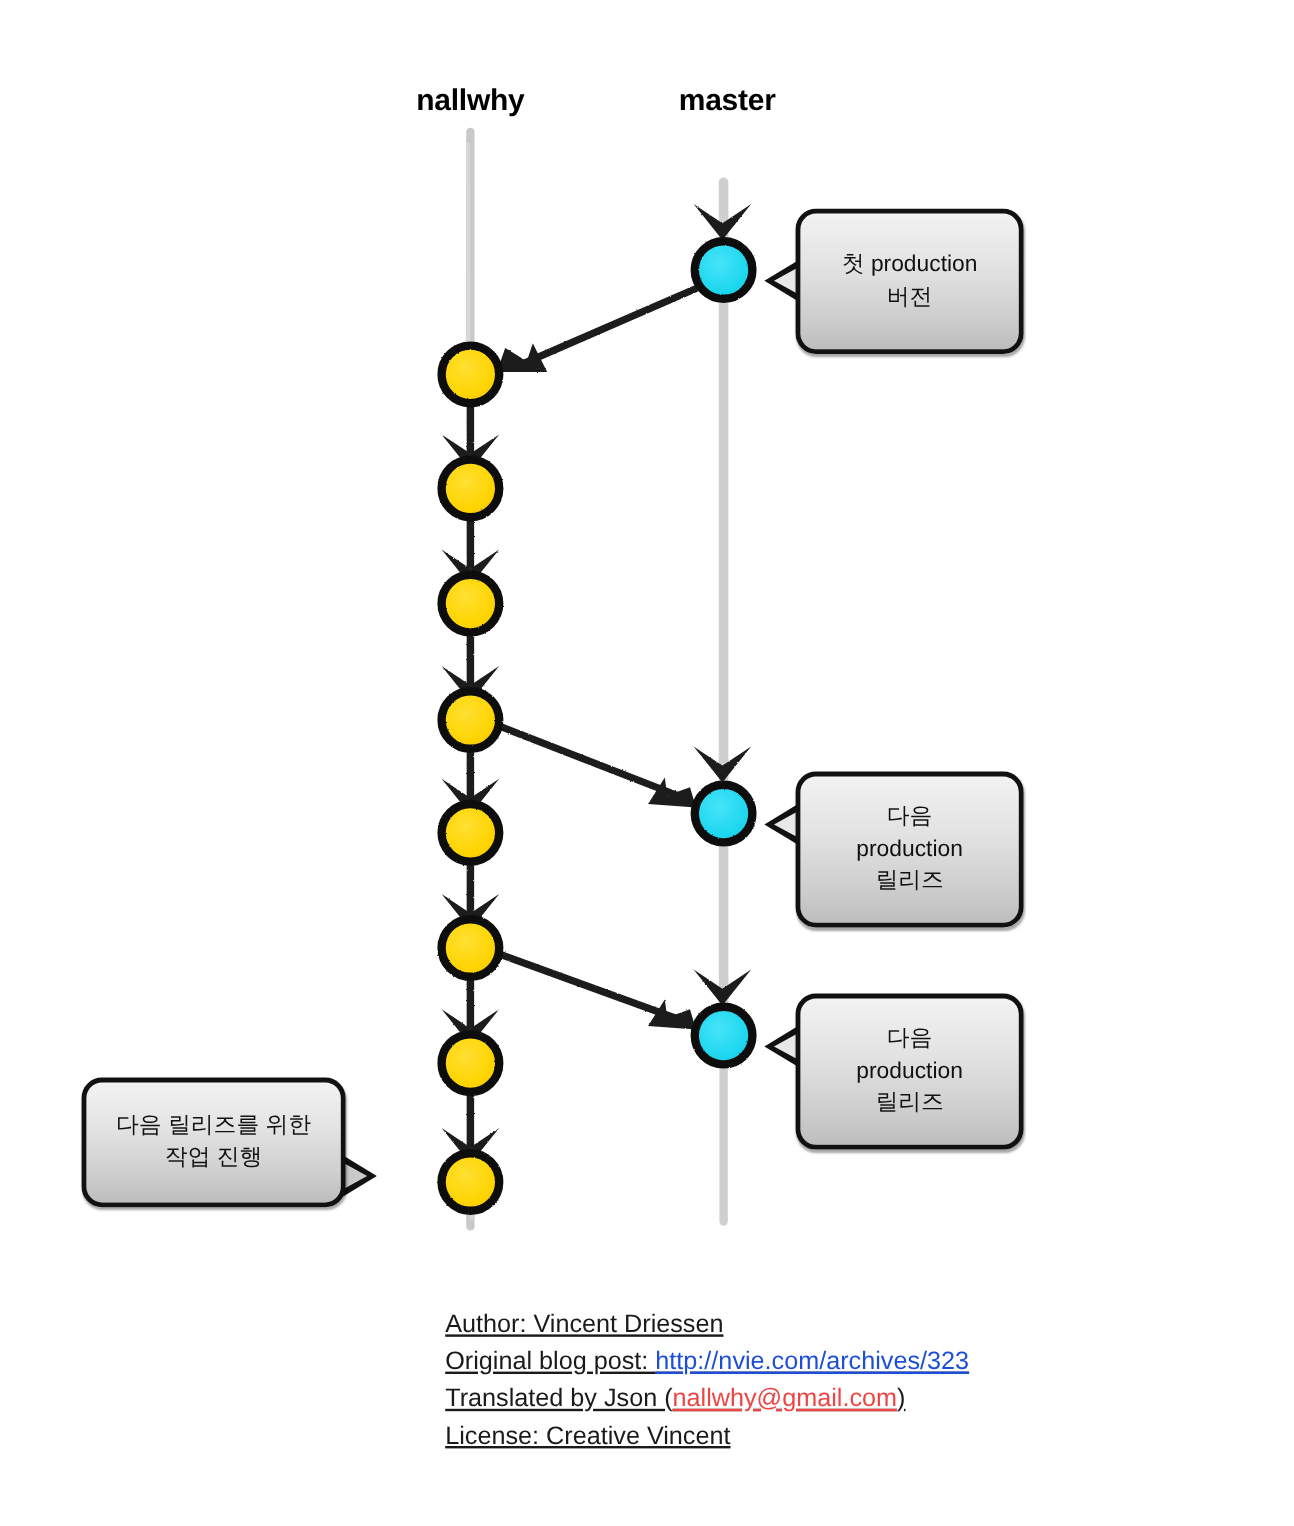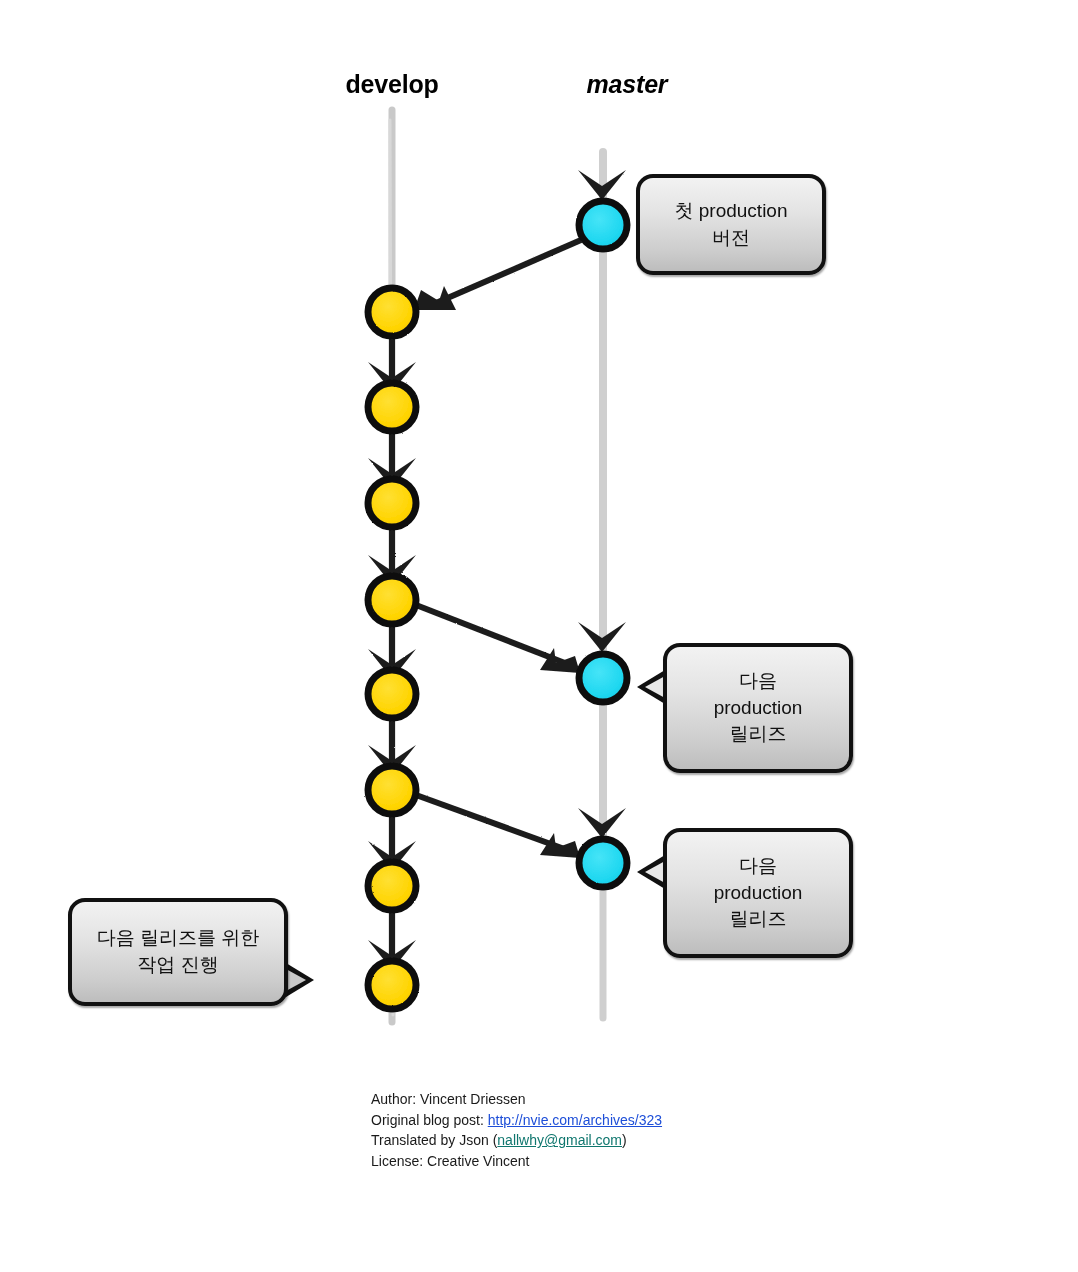--- a/index.html
+++ b/index.html
@@ -27,21 +27,21 @@
   .branch-label {
     position: absolute;
     font-weight: bold;
     font-size: 25px;
     letter-spacing: -0.2px;
     color: #000;
     white-space: nowrap;
     text-align: center;
   }
   #label-develop { left: 282px; top: 70px; width: 220px; }
-  #label-master  { left: 517px; top: 70px; width: 220px; font-style: italic; }
+  #label-master  { left: 496px; top: 70px; width: 220px; }
 
   
   #graph {
     position: absolute;
     left: 0;
     top: 0;
     width: 1078px;
     height: 1272px;
   }
 
@@ -83,60 +83,61 @@
     border-top: 17px solid transparent;
     border-bottom: 17px solid transparent;
     border-left: 28px solid #111111;
   }
   .tail-right-inner {
     border-top: 11px solid transparent;
     border-bottom: 11px solid transparent;
     border-left: 20px solid #c9c9c9;
   }
 
-  #callout-first     { left: 636px; top: 174px; width: 190px; height: 101px; }
+  #callout-first     { left: 663px; top: 174px; width: 190px; height: 121px; }
   #callout-next-1    { left: 663px; top: 643px; width: 190px; height: 130px; }
   #callout-next-2    { left: 663px; top: 828px; width: 190px; height: 130px; }
   #callout-work      { left: 68px;  top: 898px; width: 220px; height: 108px; }
 
   #tail-first-outer  { left: 637px; top: 217px; }
   #tail-first-inner  { left: 645px; top: 223px; }
   #tail-next1-outer  { left: 637px; top: 670px; }
   #tail-next1-inner  { left: 645px; top: 676px; }
   #tail-next2-outer  { left: 637px; top: 855px; }
   #tail-next2-inner  { left: 645px; top: 861px; }
   #tail-work-outer   { left: 286px; top: 963px; }
   #tail-work-inner   { left: 286px; top: 969px; }
 
   
   #credits {
     position: absolute;
     left: 371px;
     top: 1089px;
-    font-size: 14px;
+    font-size: 21px;
     line-height: 1.47;
     color: #1a1a1a;
     white-space: nowrap;
+    text-decoration: underline;
   }
   #credits .line { display: block; }
   .link-url {
     color: #1d4ed8;
     text-decoration: underline;
   }
   .link-mail {
-    color: #0f766e;
+    color: #ef4444;
     text-decoration: underline;
   }
 </style>
 </head>
 <body>
 
 <div id="stage">
 
-  <div class="branch-label" id="label-develop">develop</div>
+  <div class="branch-label" id="label-develop">nallwhy</div>
   <div class="branch-label" id="label-master">master</div>
 
   <svg id="graph" viewBox="0 0 1078 1272">
     <defs>
       <filter id="rough">
         <feTurbulence type="fractalNoise" baseFrequency="0.9" numOctaves="2" result="noise"></feTurbulence>
         <feDisplacementMap in="SourceGraphic" in2="noise" scale="1.6" xChannelSelector="R" yChannelSelector="G"></feDisplacementMap>
       </filter>
       <radialGradient id="ygrad" cx="42%" cy="38%" r="70%">
         <stop offset="0%" stop-color="#ffe033"></stop>

